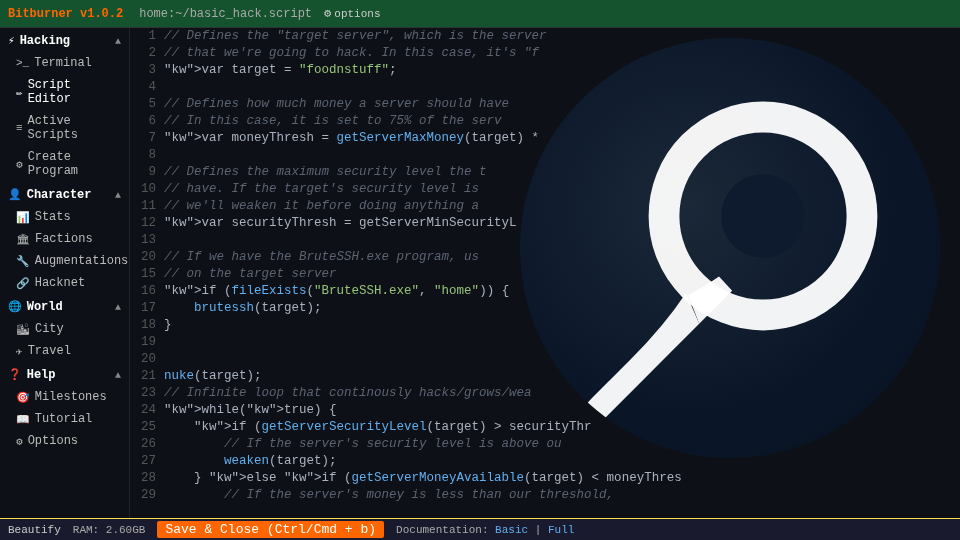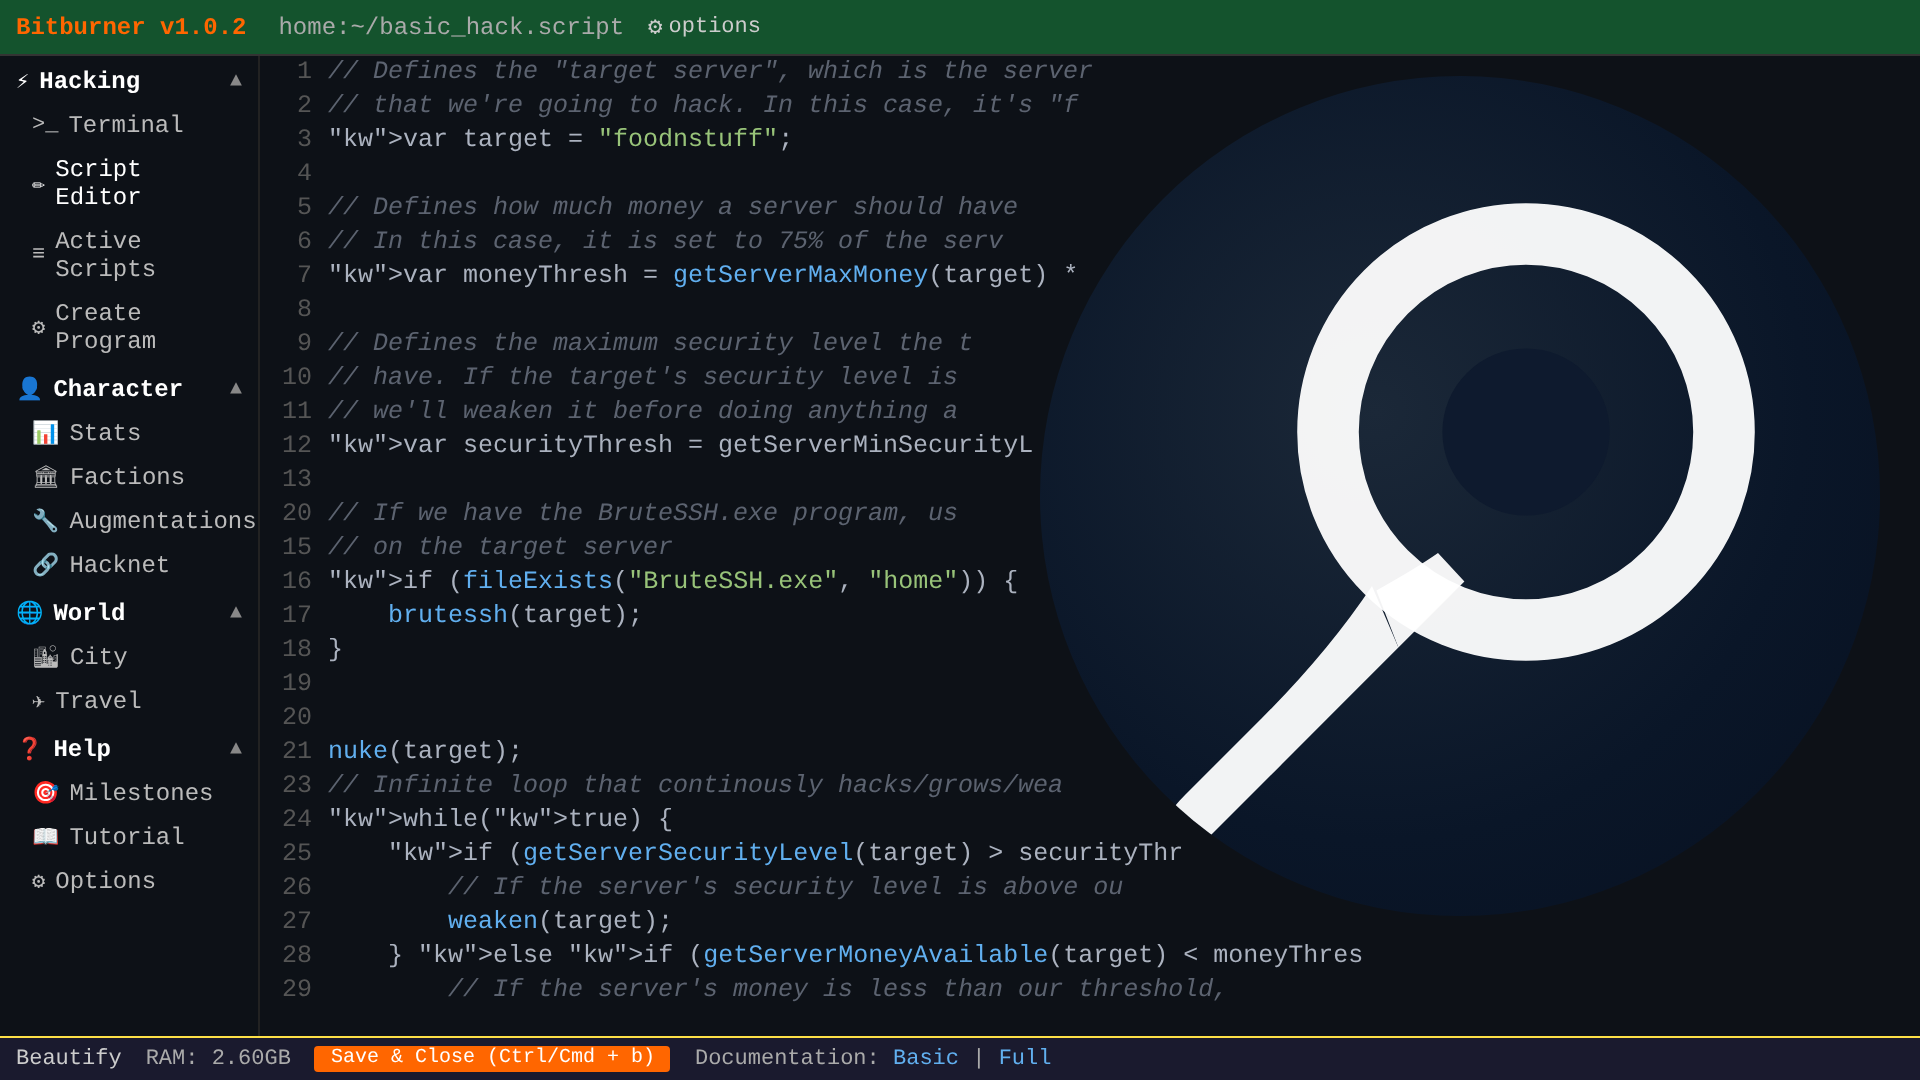--- a/index.html
+++ b/index.html
@@ -148,21 +148,21 @@
     }
     #ram-display {
       color: #aaa;
     }
     #save-btn {
       background: #ff6600;
       color: #fff;
       padding: 1px 8px;
       border-radius: 2px;
       cursor: pointer;
-      font-size: 10px;
+      font-size: 13px;
     }
     #doc-links {
       color: #aaa;
     }
     #doc-links span { color: #61afef; cursor: pointer; text-align: center; }
 
     
     #steam-bg-circle {
       position: absolute;
       right: 20px;

